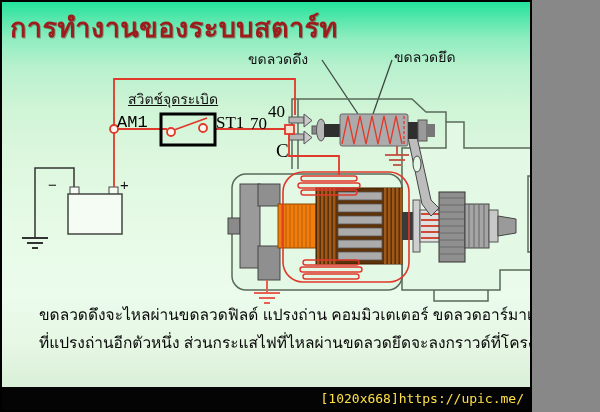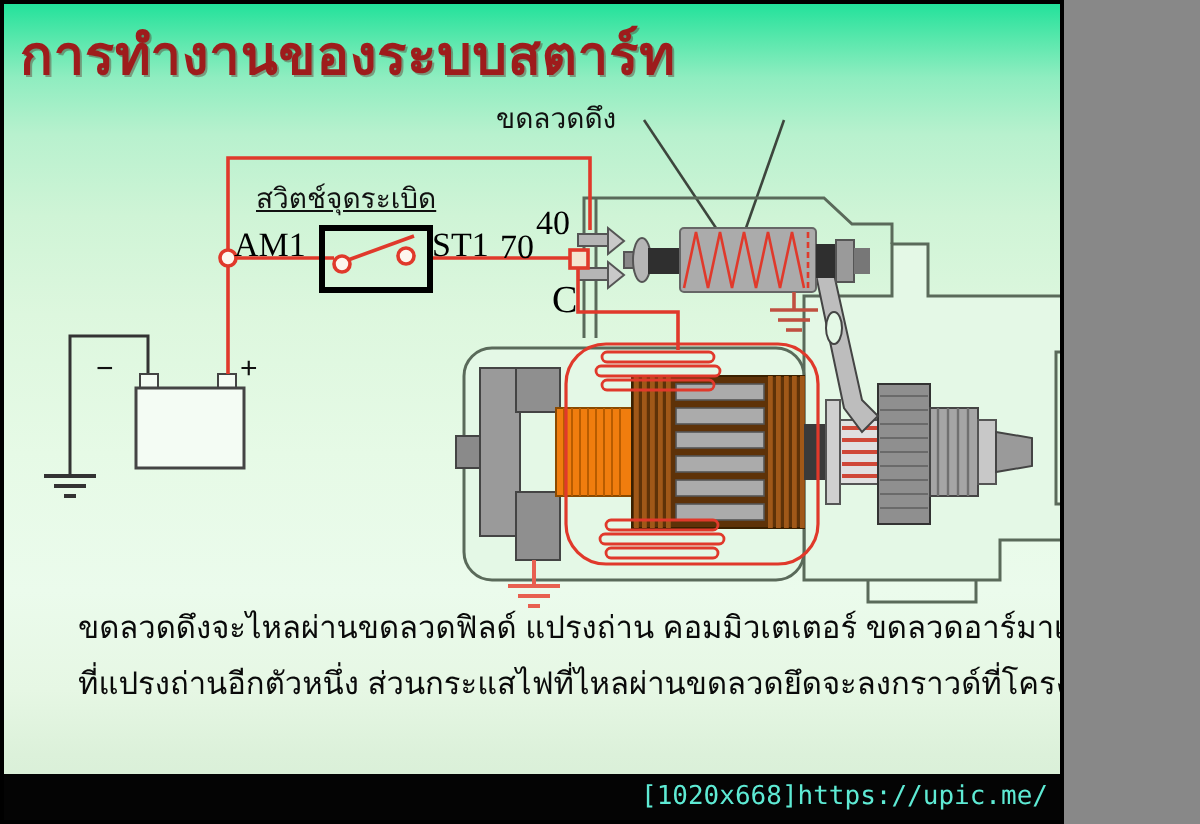--- a/index.html
+++ b/index.html
@@ -25,21 +25,21 @@
     border:1px solid #084808;
     display:flex;align-items:center;justify-content:center;
     font-size:15px;font-weight:bold;color:#D41111;
     text-shadow:0 0 1px #900, 1px 1px 1px rgba(60,0,0,.6);
     cursor:pointer;
   }
   .desc{left:37px;top:299px;width:560px;color:#0a0a0a;font-size:15.5px;line-height:28px;}
   .desc div{white-space:nowrap;}
   .footer{
     left:0;bottom:0;width:100%;height:23px;background:#040404;
-    color:#5eead4;font-family:"DejaVu Sans Mono","Liberation Mono",monospace;
+    color:#fde047;font-family:"DejaVu Sans Mono","Liberation Mono",monospace;
     font-size:13px;line-height:23px;text-align:right;box-sizing:border-box;padding-right:6px;
   }
   svg{position:absolute;left:0;top:0;}
 </style>
 </head>
 <body>
 
 <div class="frame">
 
   <svg width="600" height="412" viewBox="0 0 600 412">
@@ -203,23 +203,24 @@
         <line x1="391" y1="163" x2="399" y2="163"></line>
       </g>
     </g>
 
     <rect x="159" y="112" width="54" height="31" fill="none" stroke="#000" stroke-width="3"></rect>
   </svg>
 
   <div class="abs title">การทำงานของระบบสตาร์ท</div>
 
   <div class="abs lbl" style="left:246px;top:46px;">ขดลวดดึง</div>
+  <div class="abs lbl" style="left:392px;top:44px;">ขดลวดยึด</div>
   <div class="abs lbl" style="left:126px;top:86px;text-decoration:underline;">สวิตช์จุดระเบิด</div>
 
-  <div class="abs term" style="left:115px;top:111px;">AM1</div>
+  <div class="abs term" style="left:115px;top:111px;font-family:Liberation Mono, monospace;">AM1</div>
   <div class="abs term" style="left:214px;top:111px;">ST1</div>
   <div class="abs term" style="left:266px;top:100px;">40</div>
   <div class="abs term" style="left:248px;top:112px;">70</div>
   <div class="abs term" style="left:274px;top:138px;font-size:19px;">C</div>
 
   <div class="abs lbl" style="left:46px;top:174px;font-size:15px;">−</div>
   <div class="abs lbl" style="left:118px;top:174px;font-size:15px;">+</div>
 
 
   <div class="abs desc">

